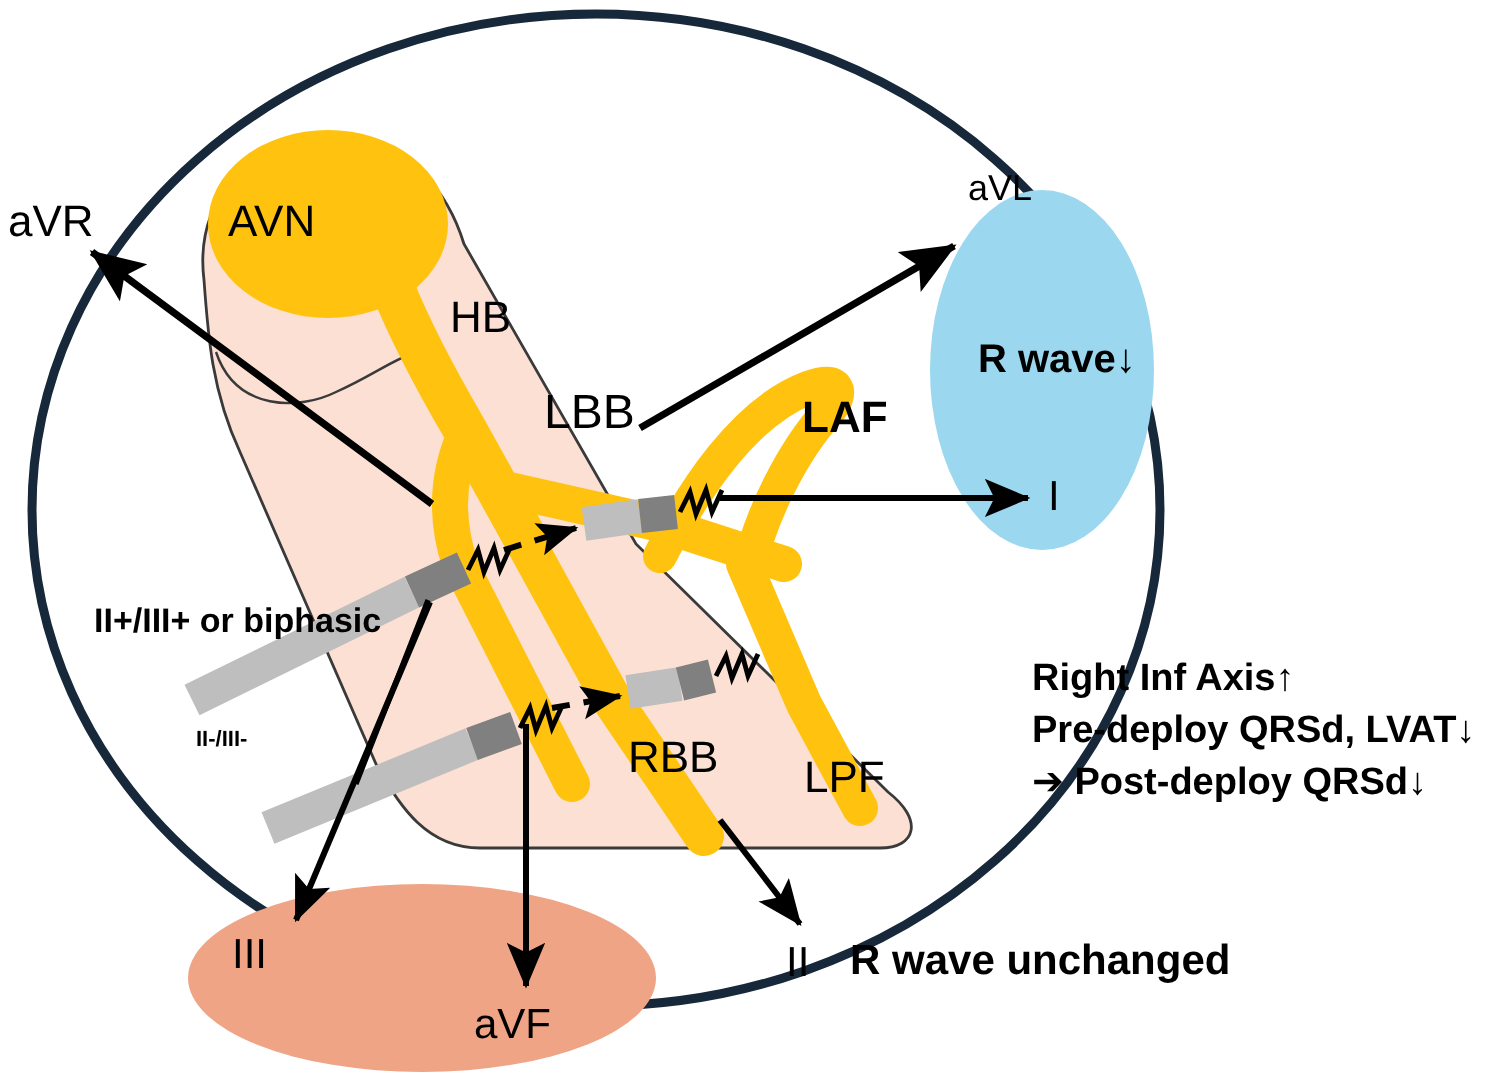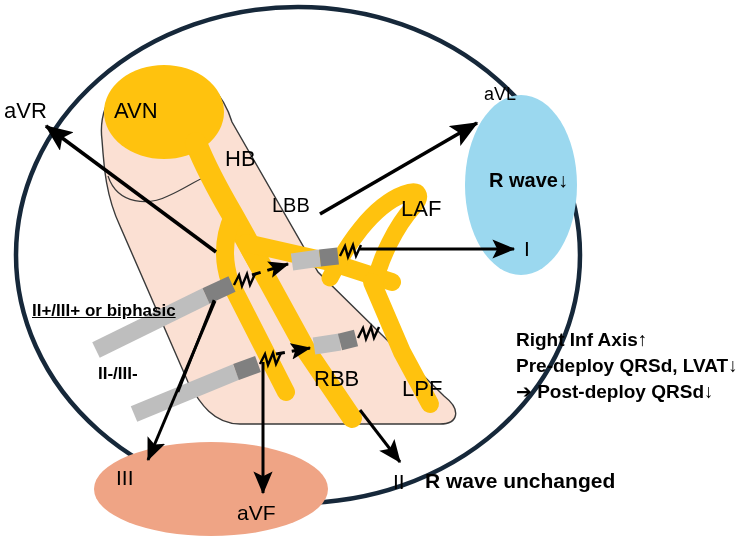--- a/index.html
+++ b/index.html
@@ -109,31 +109,31 @@
   <div class="lbl plain" style="left:484px;top:85px;font-size:18px;">aVL</div>
 
   <div class="lbl bold" style="left:489px;top:170px;font-size:20px;">R wave↓</div>
 
   <div class="lbl plain" style="left:524px;top:238px;font-size:21px;">I</div>
 
   <div class="lbl plain" style="left:114px;top:100px;font-size:22px;text-align:right;">AVN</div>
 
   <div class="lbl plain" style="left:225px;top:148px;font-size:22px;">HB</div>
 
-  <div class="lbl plain" style="left:272px;top:195px;font-size:20px;">LBB</div>
+  <div class="lbl plain" style="left:272px;top:195px;font-size:24px;">LBB</div>
 
-  <div class="lbl plain" style="left:401px;top:198px;font-size:22px;">LAF</div>
+  <div class="lbl plain" style="left:401px;top:198px;font-size:22px;font-weight:bold;">LAF</div>
 
   <div class="lbl plain" style="left:402px;top:330px;font-size:22px;margin-top:48px;">LPF</div>
 
   <div class="lbl plain" style="left:314px;top:368px;font-size:22px;">RBB</div>
 
-  <div class="lbl bold" style="left:32px;top:302px;font-size:17px;text-decoration:underline;">II+/III+ or biphasic</div>
+  <div class="lbl bold" style="left:47px;top:302px;font-size:17px;">II+/III+ or biphasic</div>
 
-  <div class="lbl bold" style="left:98px;top:365px;font-size:17px;">II-/III-</div>
+  <div class="lbl bold" style="left:98px;top:365px;font-size:11px;">II-/III-</div>
 
   <div class="lbl plain" style="left:116px;top:467px;font-size:21px;">III</div>
 
 
   <div class="lbl plain" style="left:237px;top:502px;font-size:21px;">aVF</div>
 
   <div class="lbl plain" style="left:393px;top:471px;font-size:21px;">II</div>
 
   <div class="lbl bold" style="left:425px;top:470px;font-size:21px;">R wave unchanged</div>
 

